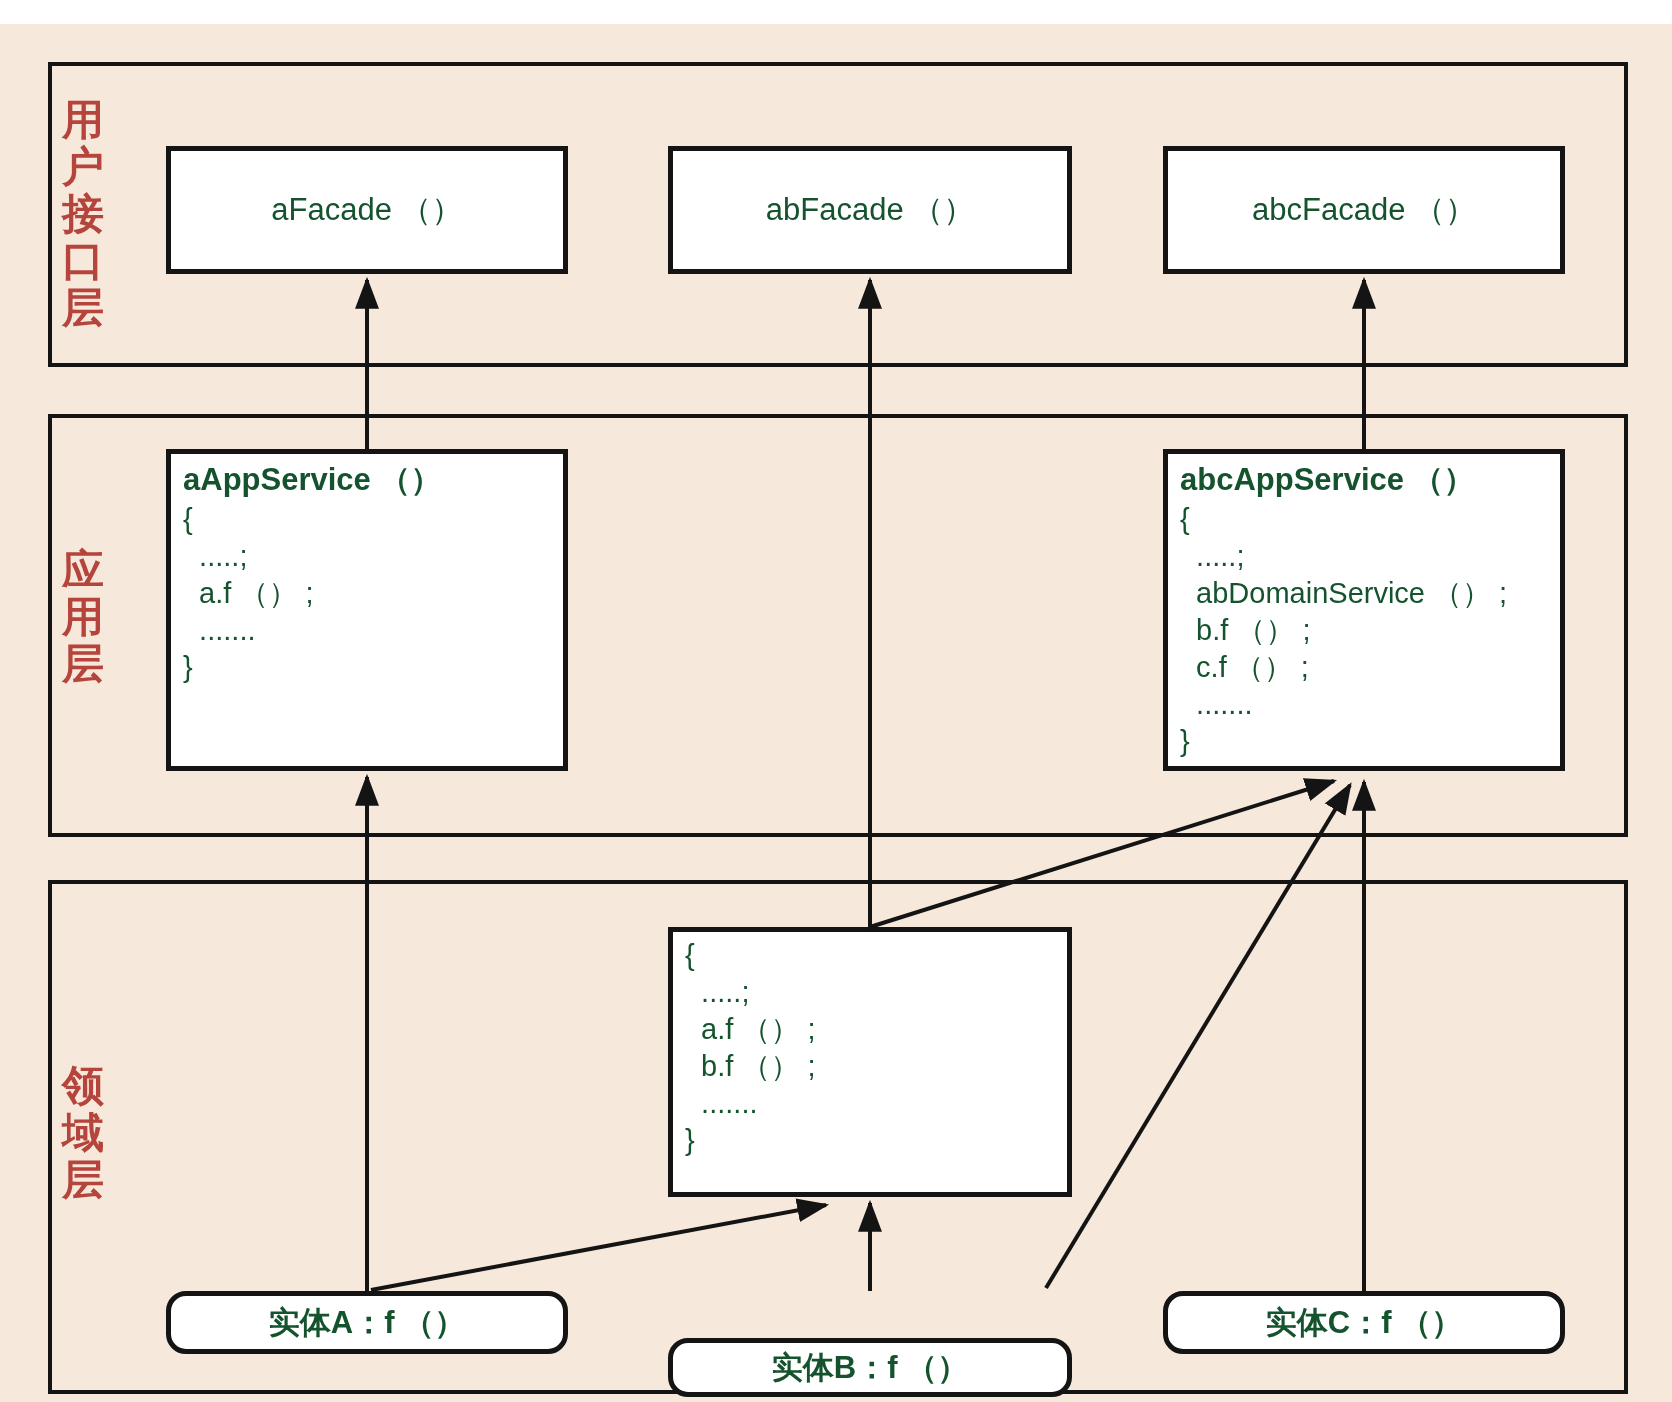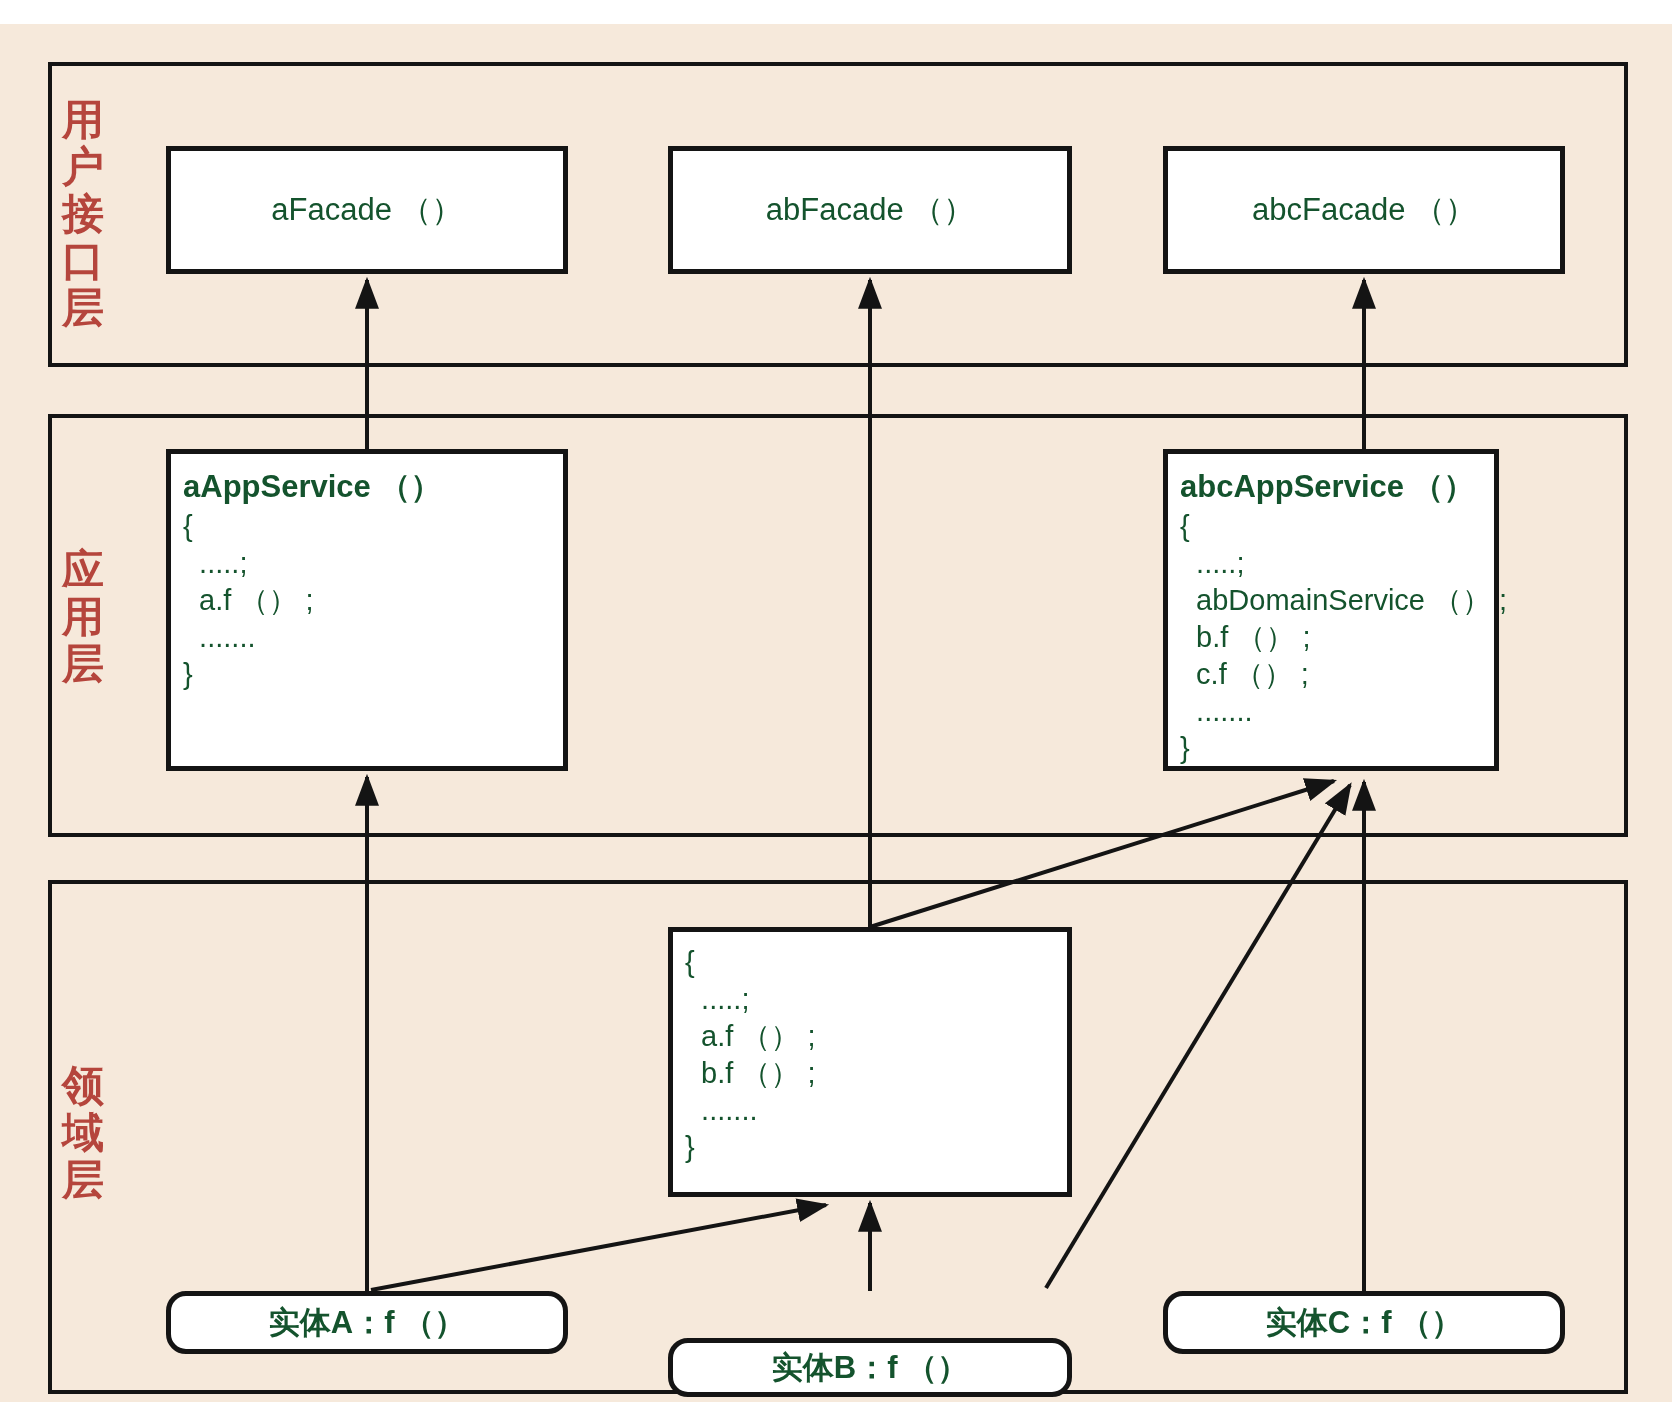--- a/index.html
+++ b/index.html
@@ -11,28 +11,28 @@
   #layer-domain{top:856px;height:514px;}
   .layer-label{position:absolute;left:58px;width:50px;color:var(--layer_label,#b5453c);
     font-weight:bold;font-size:42px;line-height:47px;text-align:center;
     word-break:break-all;letter-spacing:0;}
   #label-ui{top:72px;}
   #label-app{top:522px;}
   #label-domain{top:1038px;}
   .box{position:absolute;background:var(--box_bg,#ffffff);border:5px solid var(--line,#141414);box-sizing:border-box;color:#14532d;}
   .center-box{display:flex;align-items:center;justify-content:center;font-size:31px;}
   .entity-box{font-weight:bold;font-size:31px;border-radius:20px;}
-  .code-box{padding:12px 12px;}
+  .code-box{padding:5px 12px;}
   .code-title{font-weight:bold;font-size:31px;line-height:42px;white-space:pre;}
   .code-body{font-size:29px;line-height:37px;white-space:pre;}
   #box-a-facade{left:166px;top:122px;width:402px;height:128px;}
   #box-ab-facade{left:668px;top:122px;width:404px;height:128px;}
   #box-abc-facade{left:1163px;top:122px;width:402px;height:128px;}
   #box-a-app-service{left:166px;top:425px;width:402px;height:322px;}
-  #box-abc-app-service{left:1163px;top:425px;width:336px;height:322px;}
+  #box-abc-app-service{left:1163px;top:425px;width:402px;height:322px;}
   #box-ab-domain-service{left:668px;top:903px;width:404px;height:270px;}
   #box-entity-a{left:166px;top:1267px;width:402px;height:63px;}
   #box-entity-b{left:668px;top:1314px;width:404px;height:59px;}
   #box-entity-c{left:1163px;top:1267px;width:402px;height:63px;}
   #arrows{position:absolute;left:0;top:0;width:1672px;height:1402px;pointer-events:none;}
   #arrows line{stroke:var(--line,#141414);stroke-width:4;}
 </style>
 </head>
 <body>
 

